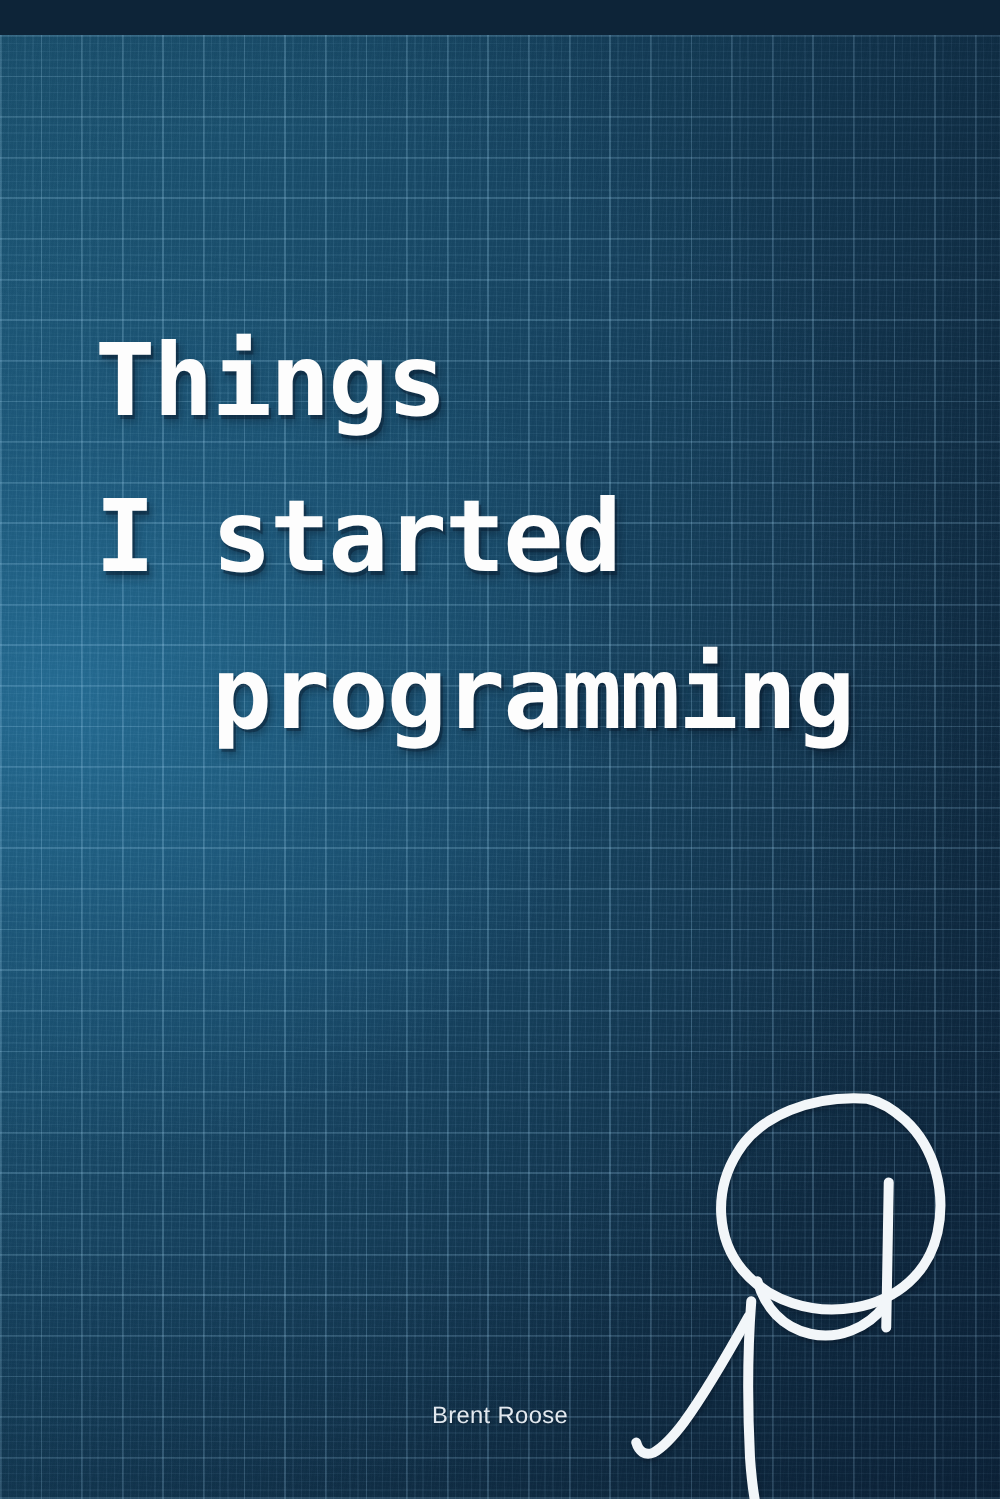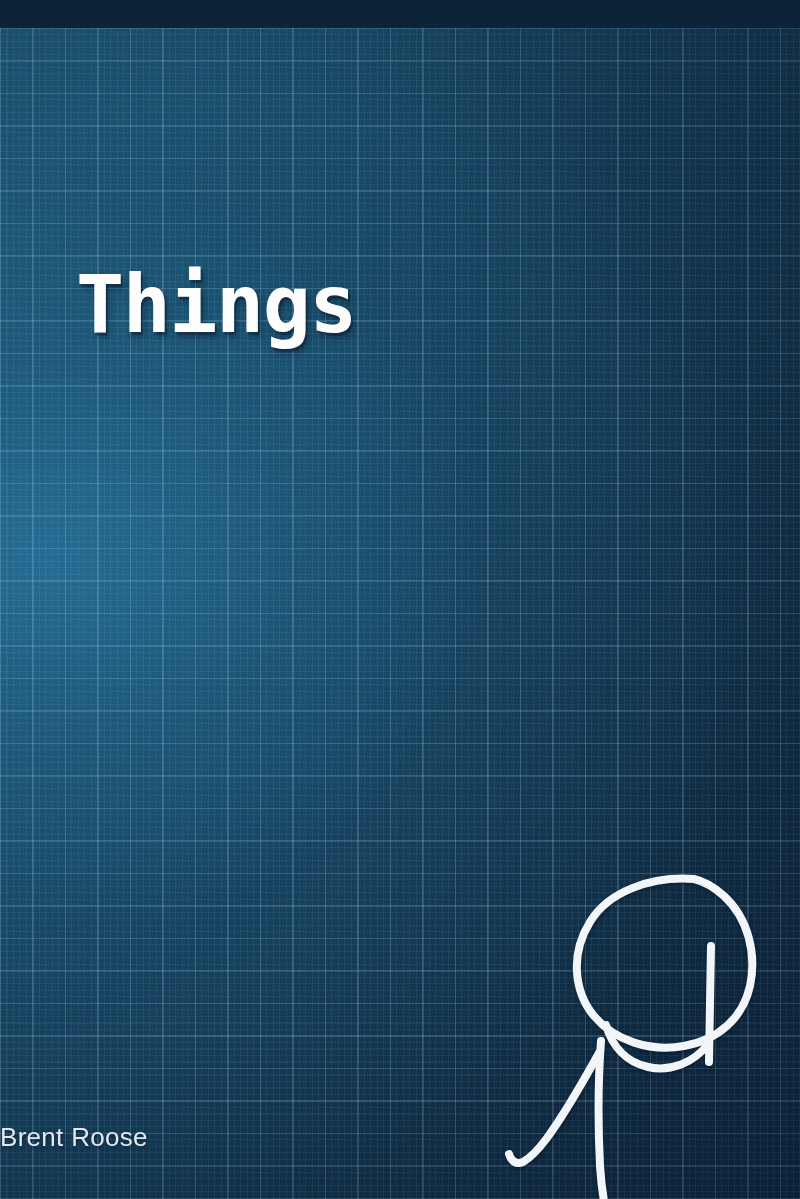--- a/index.html
+++ b/index.html
@@ -88,25 +88,25 @@
       2px 3px 0px rgba(8,26,44,0.40),
       3px 5px 7px rgba(5,18,32,0.35);
   }
 
   
   .author {
     position: absolute;
     left: 0;
     top: 1094px;
     width: 800px;
-    text-align: left;
+    text-align: center;
     color: #e2e8ee;
     font-family: "Liberation Sans", sans-serif;
     font-weight: 400;
-    font-size: 26px;
+    font-size: 19px;
     letter-spacing: 0.3px;
     text-shadow: 1px 2px 3px rgba(5,18,32,0.5);
   }
 
   
   .figure {
     position: absolute;
     left: 498px;
     top: 838px;
     width: 302px;
@@ -127,20 +127,22 @@
 <div id="poster">
 
   <div class="bg-base"></div>
   <div class="grid-fine"></div>
   <div class="grid-major"></div>
   <div class="grid-noise"></div>
   <div class="bg-vignette"></div>
 
   <div class="headline">
     <span class="hl-line">Things</span>
+    <span class="hl-line">I started</span>
+    <span class="hl-line">  programming</span>
   </div>
 
   <div class="figure">
     <svg viewBox="0 0 302 361" xmlns="http://www.w3.org/2000/svg" fill="none" stroke="#f2f6f9" stroke-width="8" stroke-linecap="round" stroke-linejoin="round">
 
       <path d="M196 13
                C 152 10, 110 26, 92 56
                C 72 88, 76 126, 96 150
                C 117 175, 152 186, 186 180
                C 220 174, 245 152, 252 120

